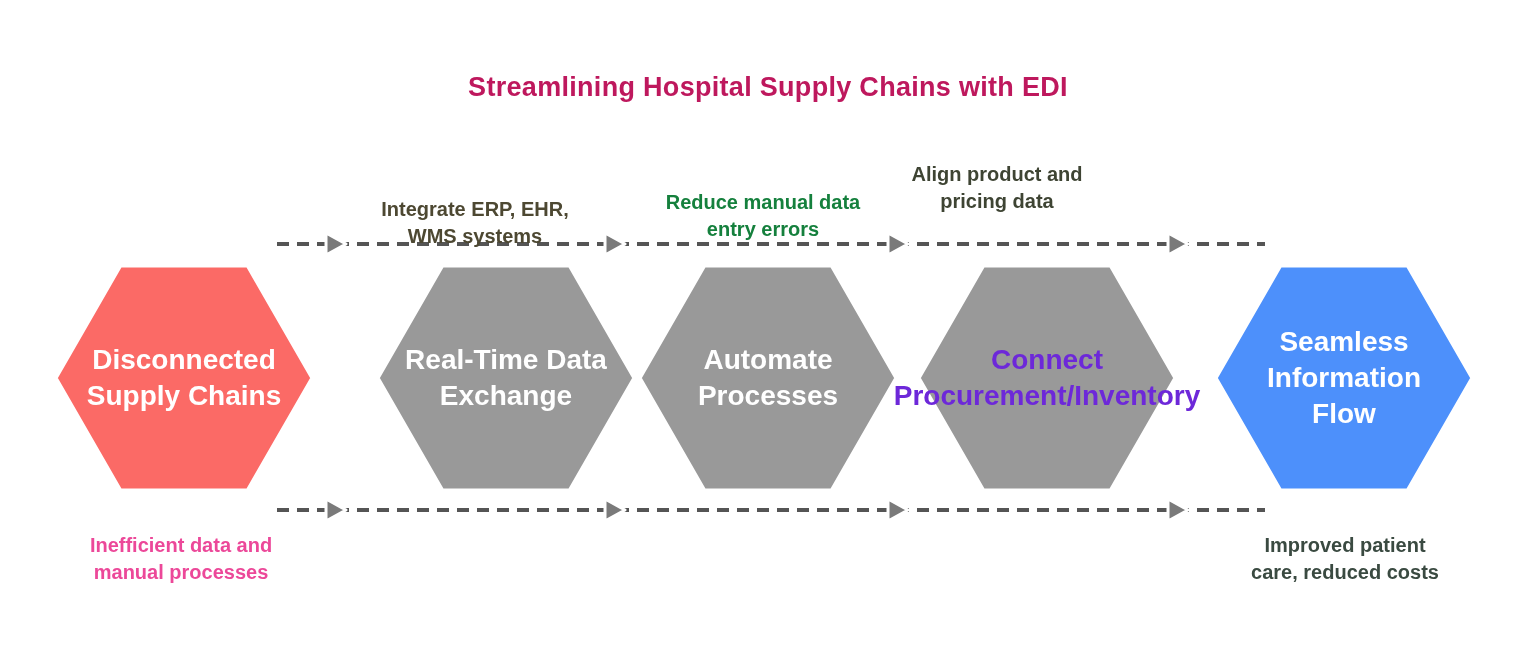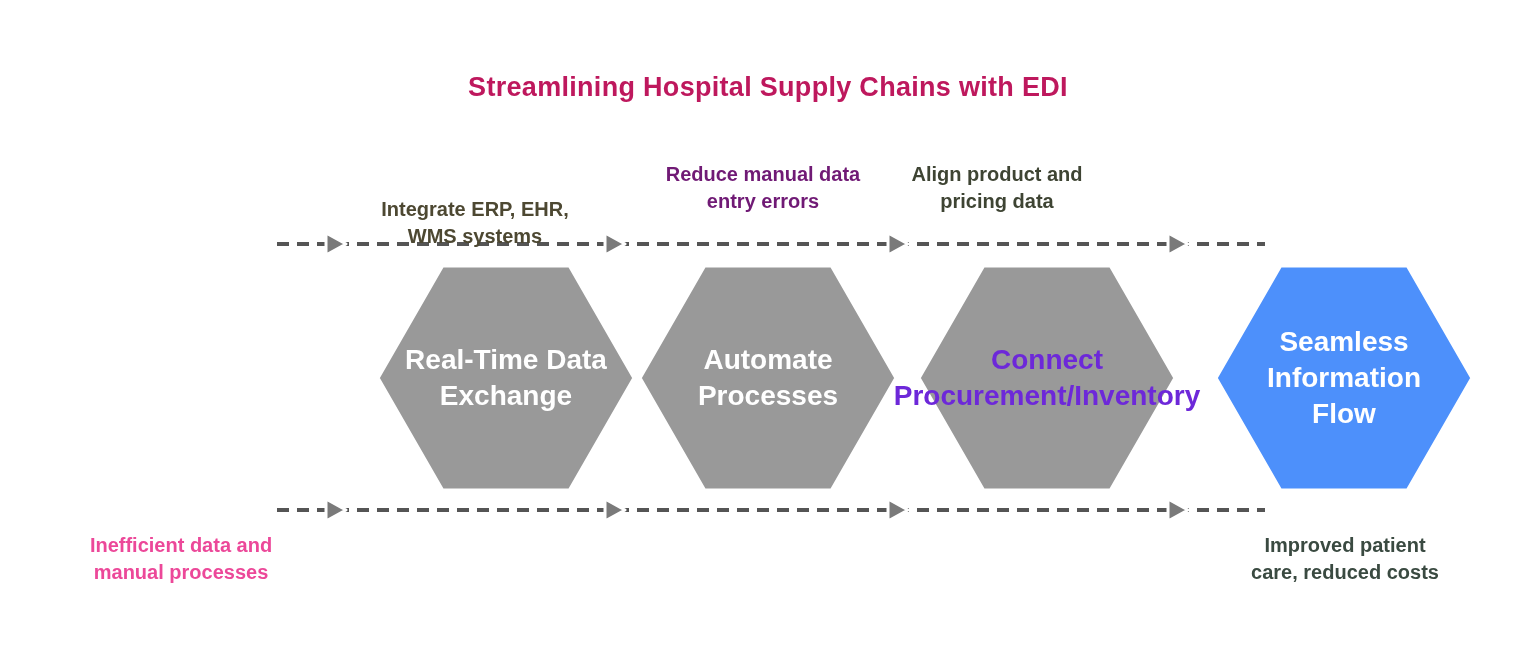--- a/index.html
+++ b/index.html
@@ -85,23 +85,29 @@
     <polygon points="888,233 908,244 888,255" stroke="#ffffff" stroke-width="3" stroke-linejoin="round" style="fill: rgb(122, 122, 122);"></polygon>
     <polygon points="1168,233 1188,244 1168,255" stroke="#ffffff" stroke-width="3" stroke-linejoin="round" style="fill: rgb(122, 122, 122);"></polygon>
 
     <polygon points="326,499 346,510 326,521" stroke="#ffffff" stroke-width="3" stroke-linejoin="round" style="fill: rgb(122, 122, 122);"></polygon>
     <polygon points="605,499 625,510 605,521" stroke="#ffffff" stroke-width="3" stroke-linejoin="round" style="fill: rgb(122, 122, 122);"></polygon>
     <polygon points="888,499 908,510 888,521" stroke="#ffffff" stroke-width="3" stroke-linejoin="round" style="fill: rgb(122, 122, 122);"></polygon>
     <polygon points="1168,499 1188,510 1168,521" stroke="#ffffff" stroke-width="3" stroke-linejoin="round" style="fill: rgb(122, 122, 122);"></polygon>
   </svg>
 
   <div class="note note-top note1" style="color: rgb(77, 72, 50); margin-top: 35px;">Integrate ERP, EHR, WMS systems</div>
-  <div class="note note-top note2" style="color: #701a75;">Reduce manual data entry errors</div>
+  <div class="note note-top note2" style="color: #15803d; margin-top: 28px;">Reduce manual data entry errors</div>
   <div class="note note-top note3" style="color: rgb(62, 68, 51);">Align product and pricing data</div>
 
+  <div class="hex hex1">
+    <svg width="264" height="232" viewBox="0 0 264 232">
+      <polygon points="3,116 68,3 196,3 261,116 196,229 68,229" stroke="#ffffff" stroke-width="5" stroke-linejoin="round" style="fill: rgb(251, 106, 102);"></polygon>
+    </svg>
+    <div class="hex-label" style="color: rgb(255, 255, 255);">Disconnected Supply Chains</div>
+  </div>
 
   <div class="hex hex2">
     <svg width="264" height="232" viewBox="0 0 264 232">
       <polygon points="3,116 68,3 196,3 261,116 196,229 68,229" stroke="#ffffff" stroke-width="5" stroke-linejoin="round" style="fill: rgb(153, 153, 153);"></polygon>
     </svg>
     <div class="hex-label" style="color: rgb(255, 255, 255);">Real-Time Data Exchange</div>
   </div>
 
   <div class="hex hex3">
     <svg width="264" height="232" viewBox="0 0 264 232">

